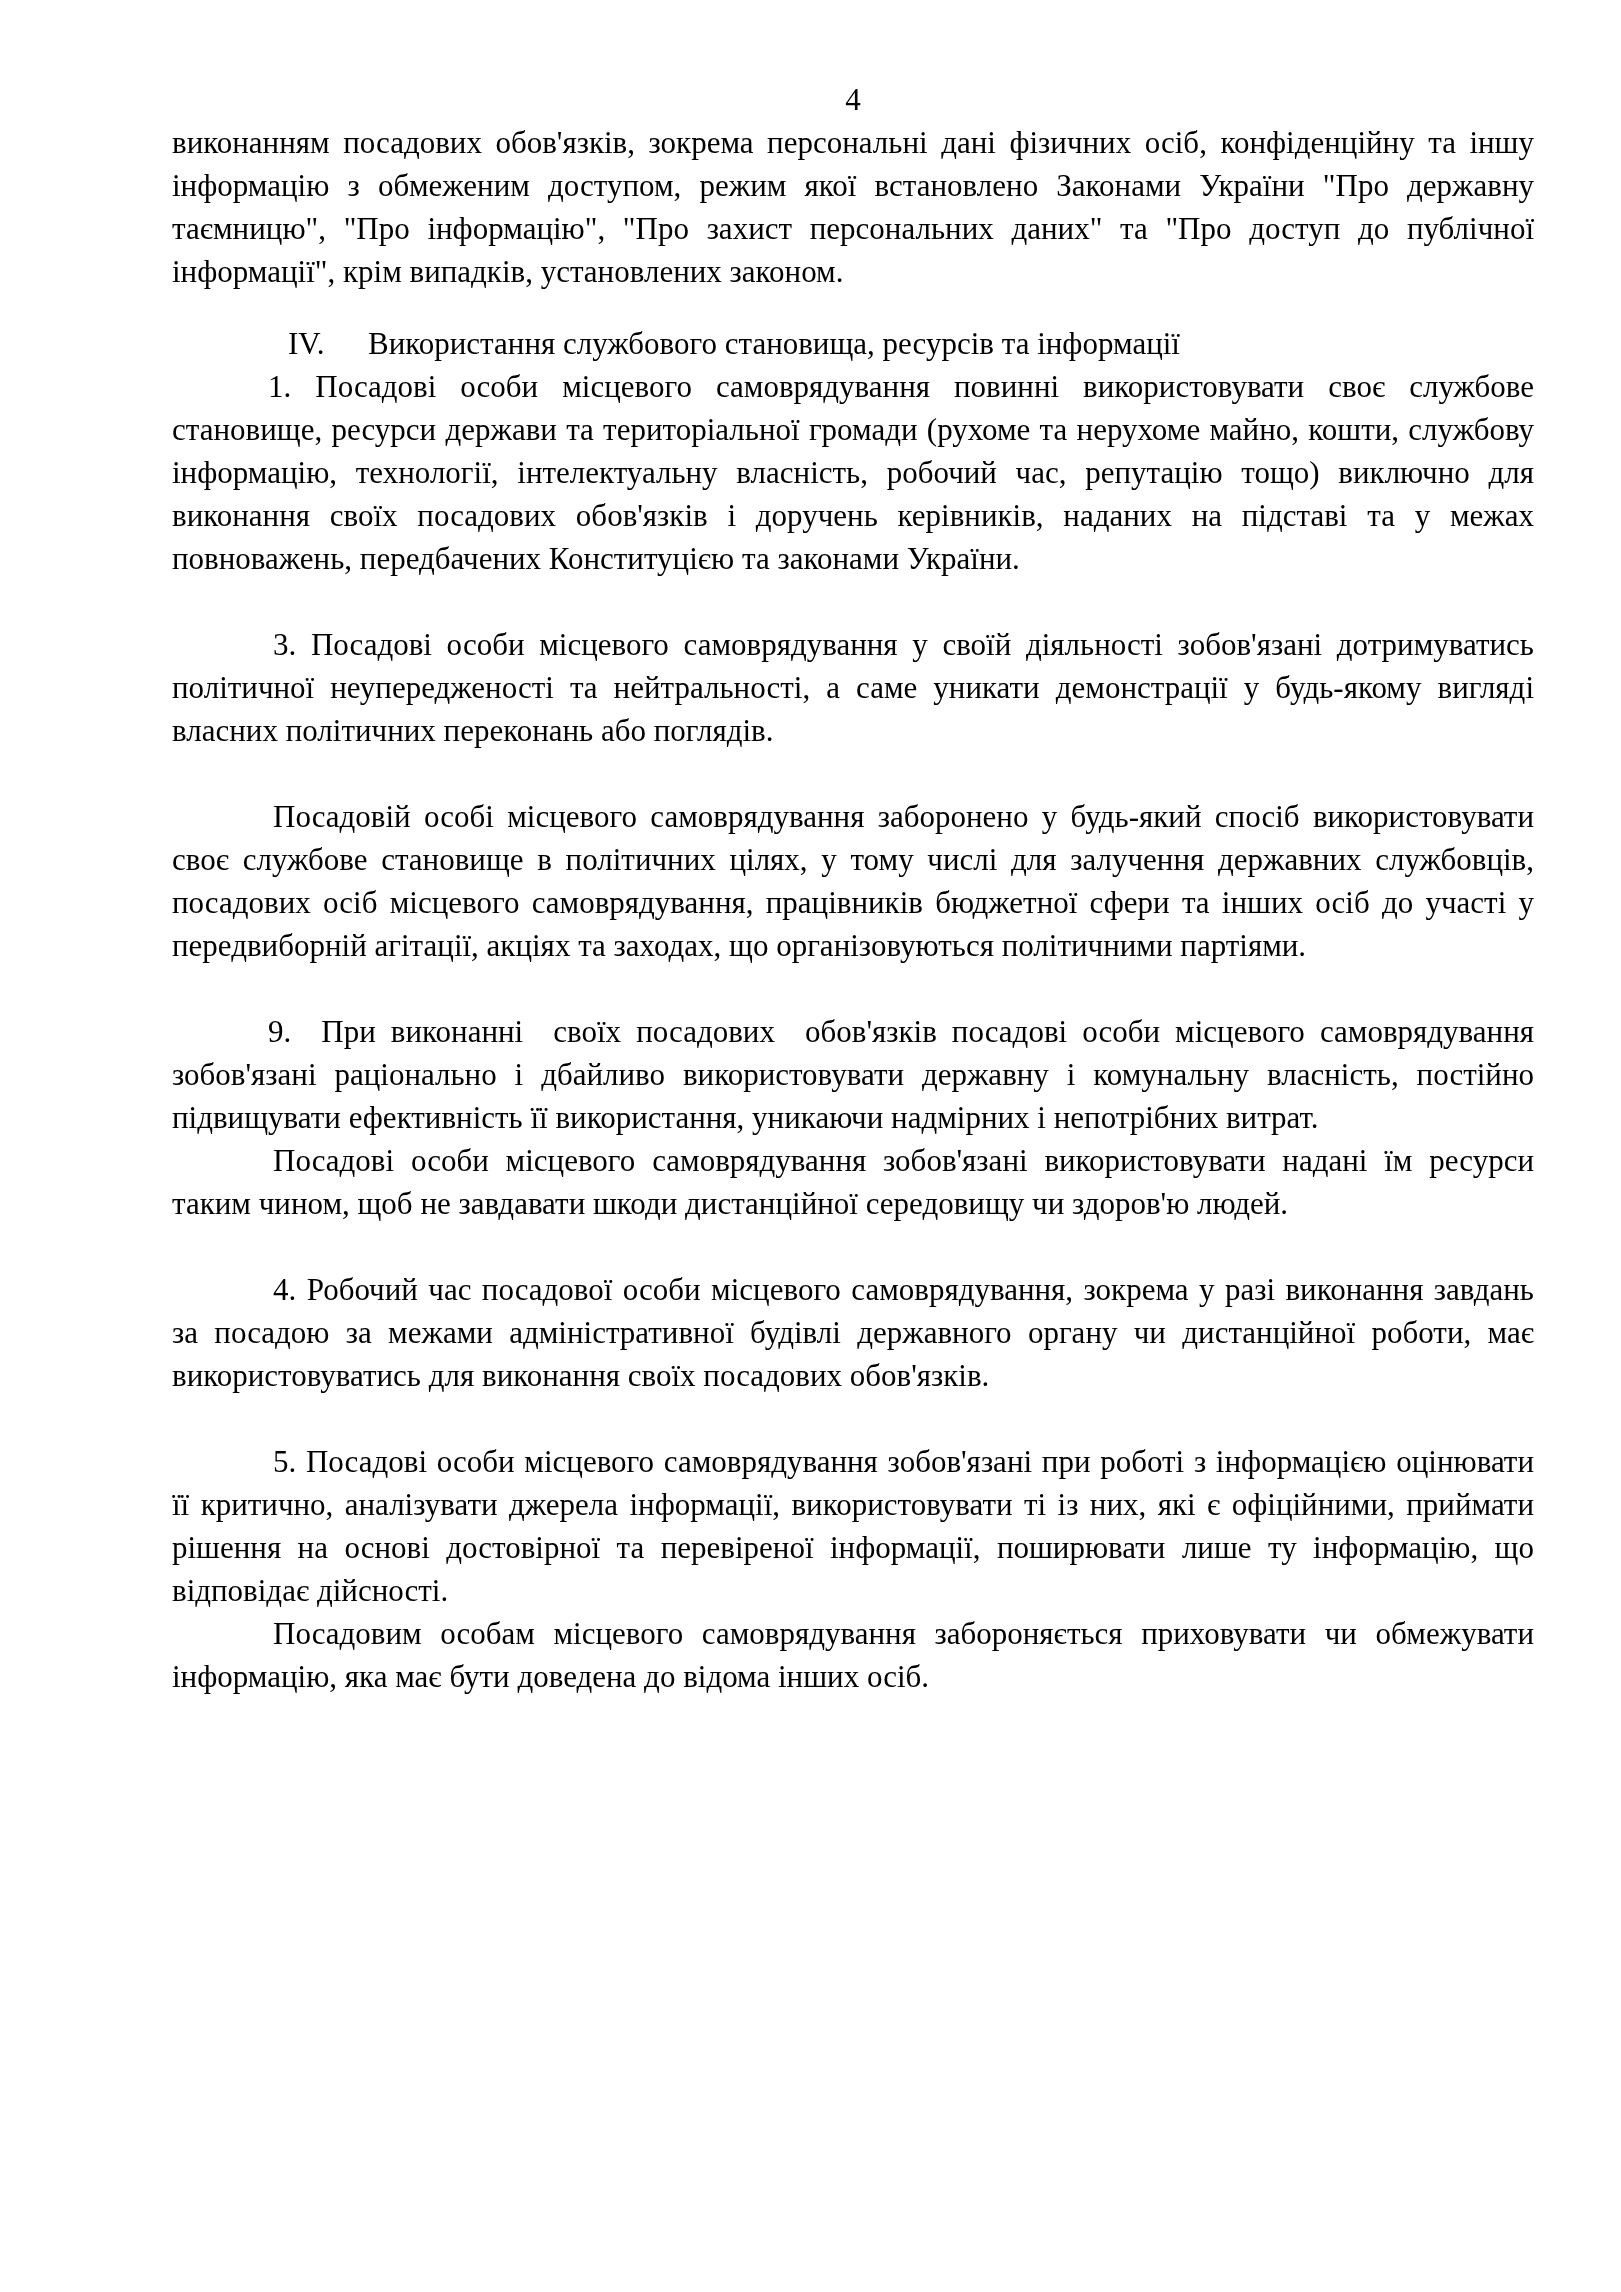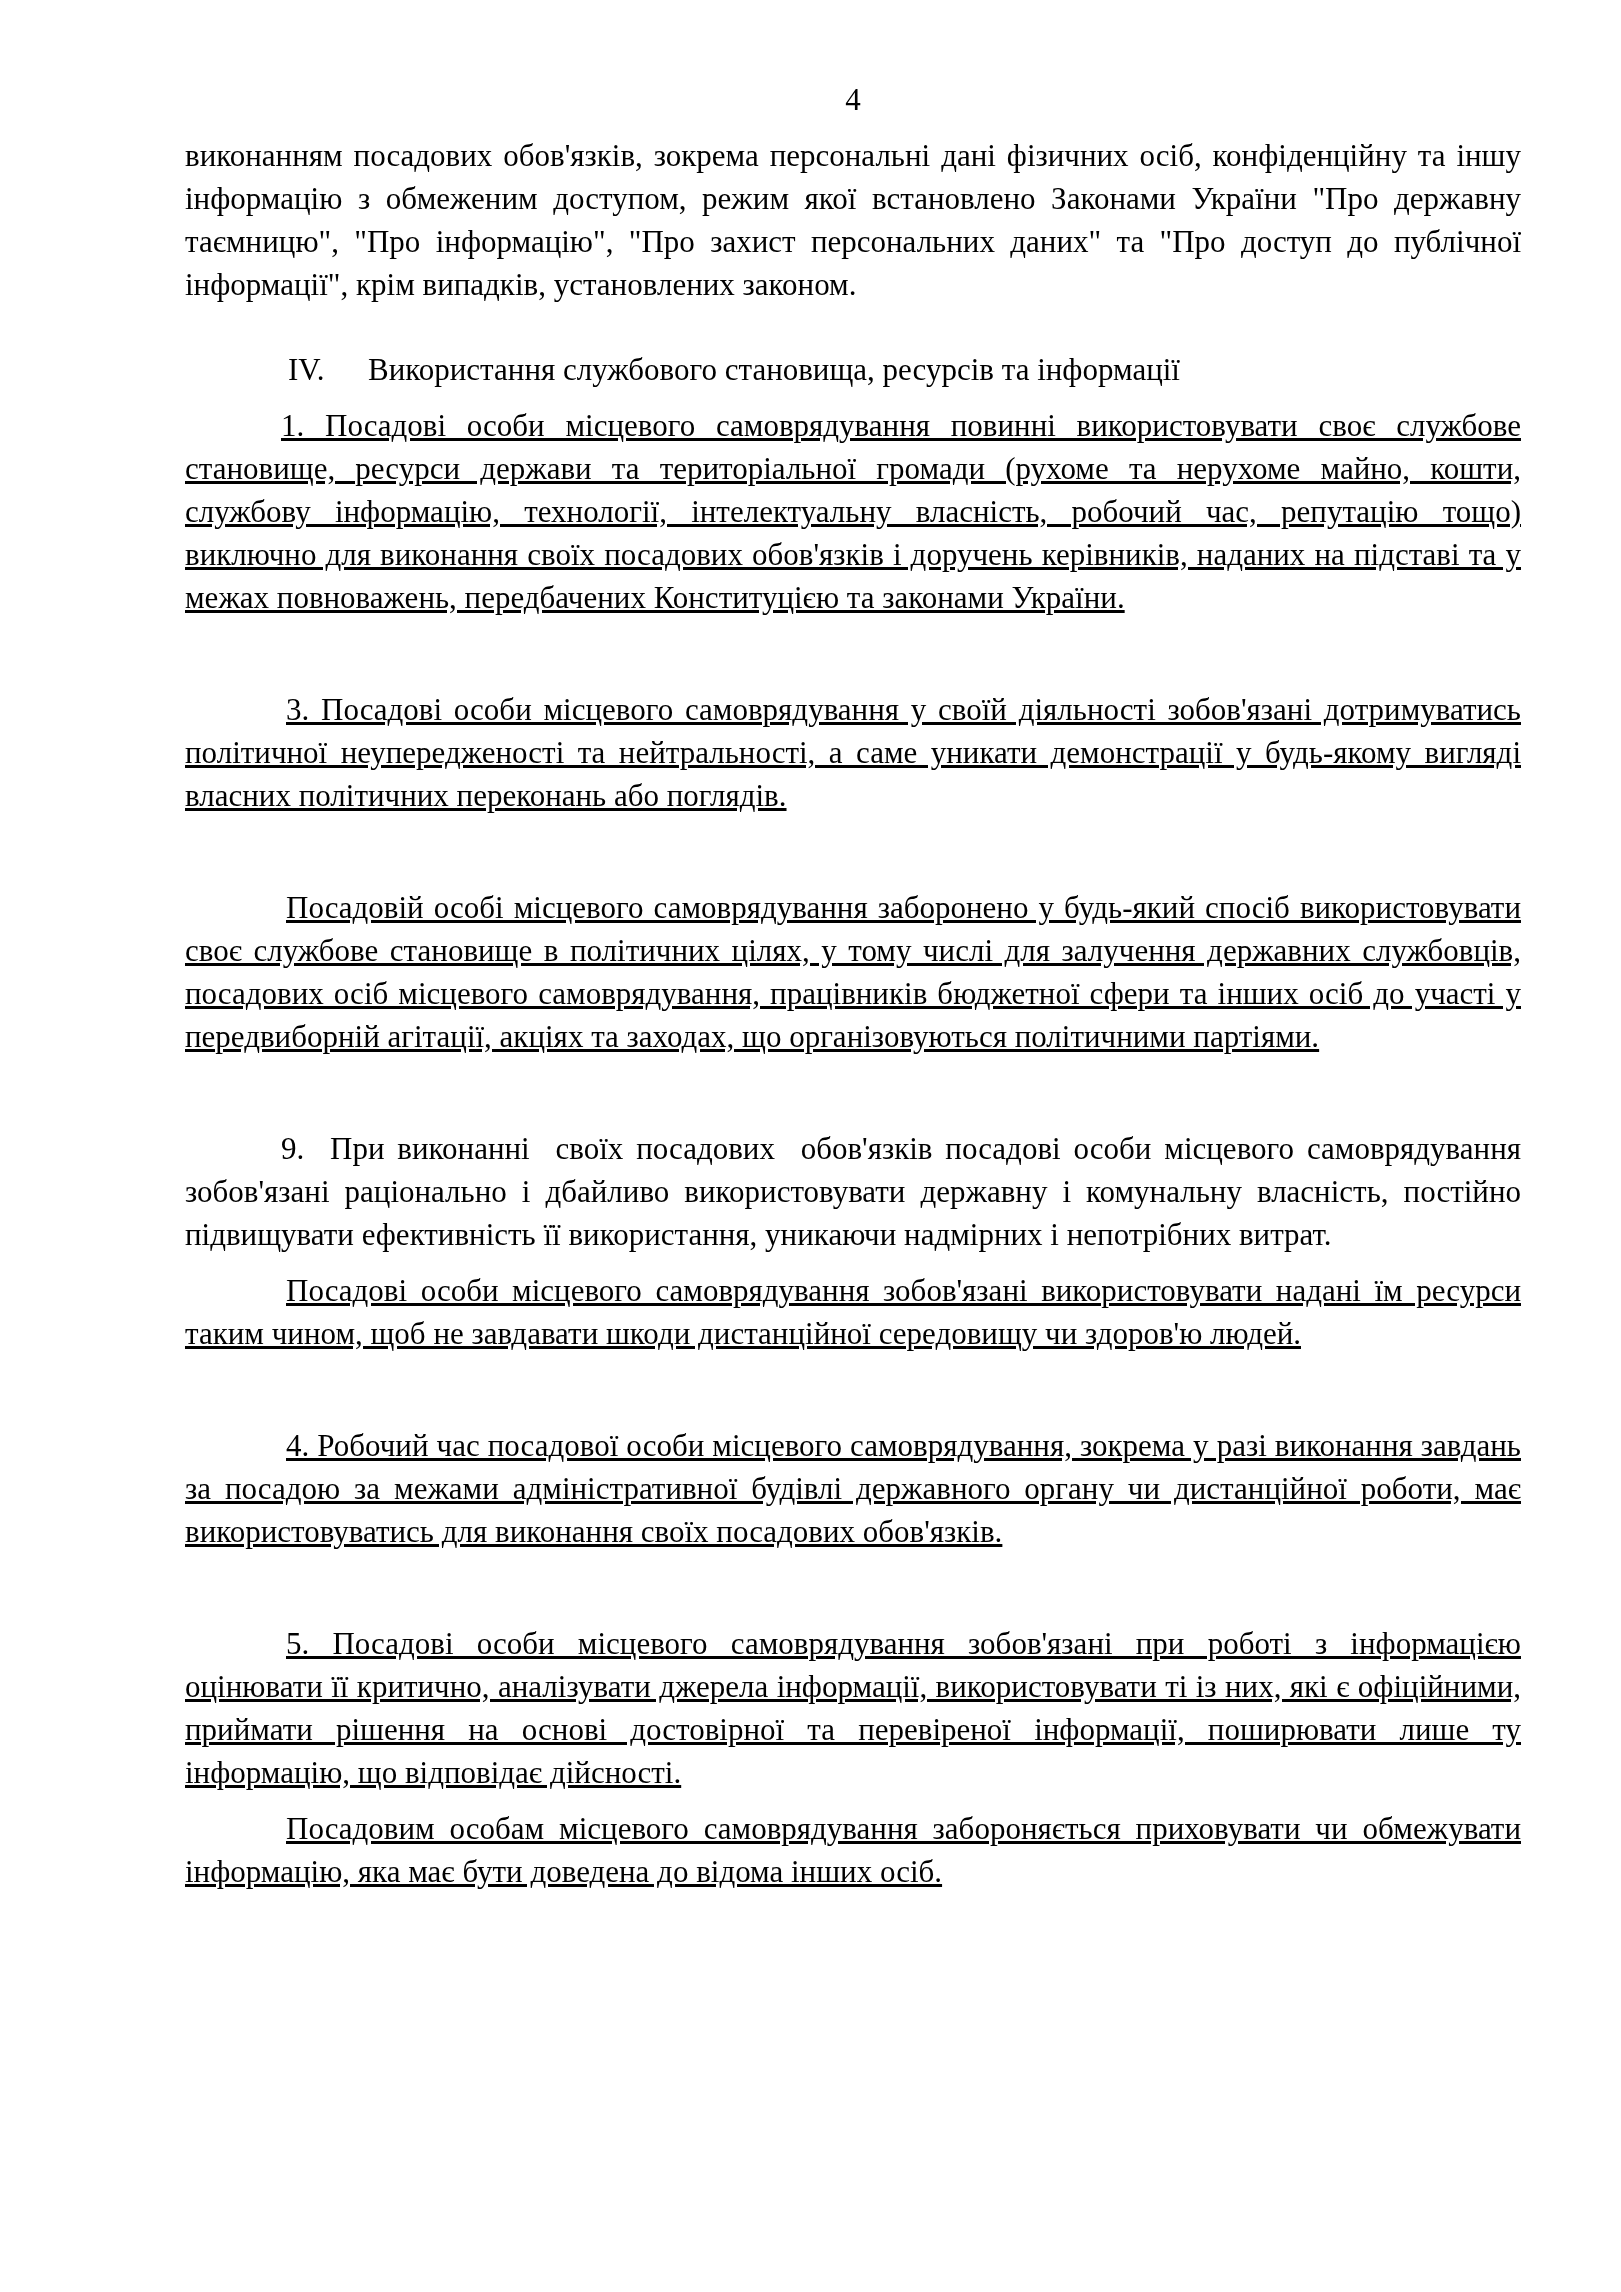--- a/index.html
+++ b/index.html
@@ -23,27 +23,27 @@
     }
     .page-number {
       text-align: center;
       font-size: 31px;
       line-height: 43px;
       height: 43px;
       margin: 0;
       padding-left: 0px;
     }
     .para {
-      margin: 13px;
+      margin: 0;
       font-size: 31px;
       line-height: 43px;
       text-align: justify;
       text-align-last: left;
     }
-    .indent { text-indent: 101px; text-decoration: underline; }
+    .indent { text-indent: 101px; }
     .indent-3 { text-indent: 96px; }
     .gap { height: 43px; }
     .heading {
       margin: 0;
       font-size: 31px;
       line-height: 43px;
       font-weight: normal;
       text-align: left;
       padding-left: 116px;
       white-space: nowrap;

